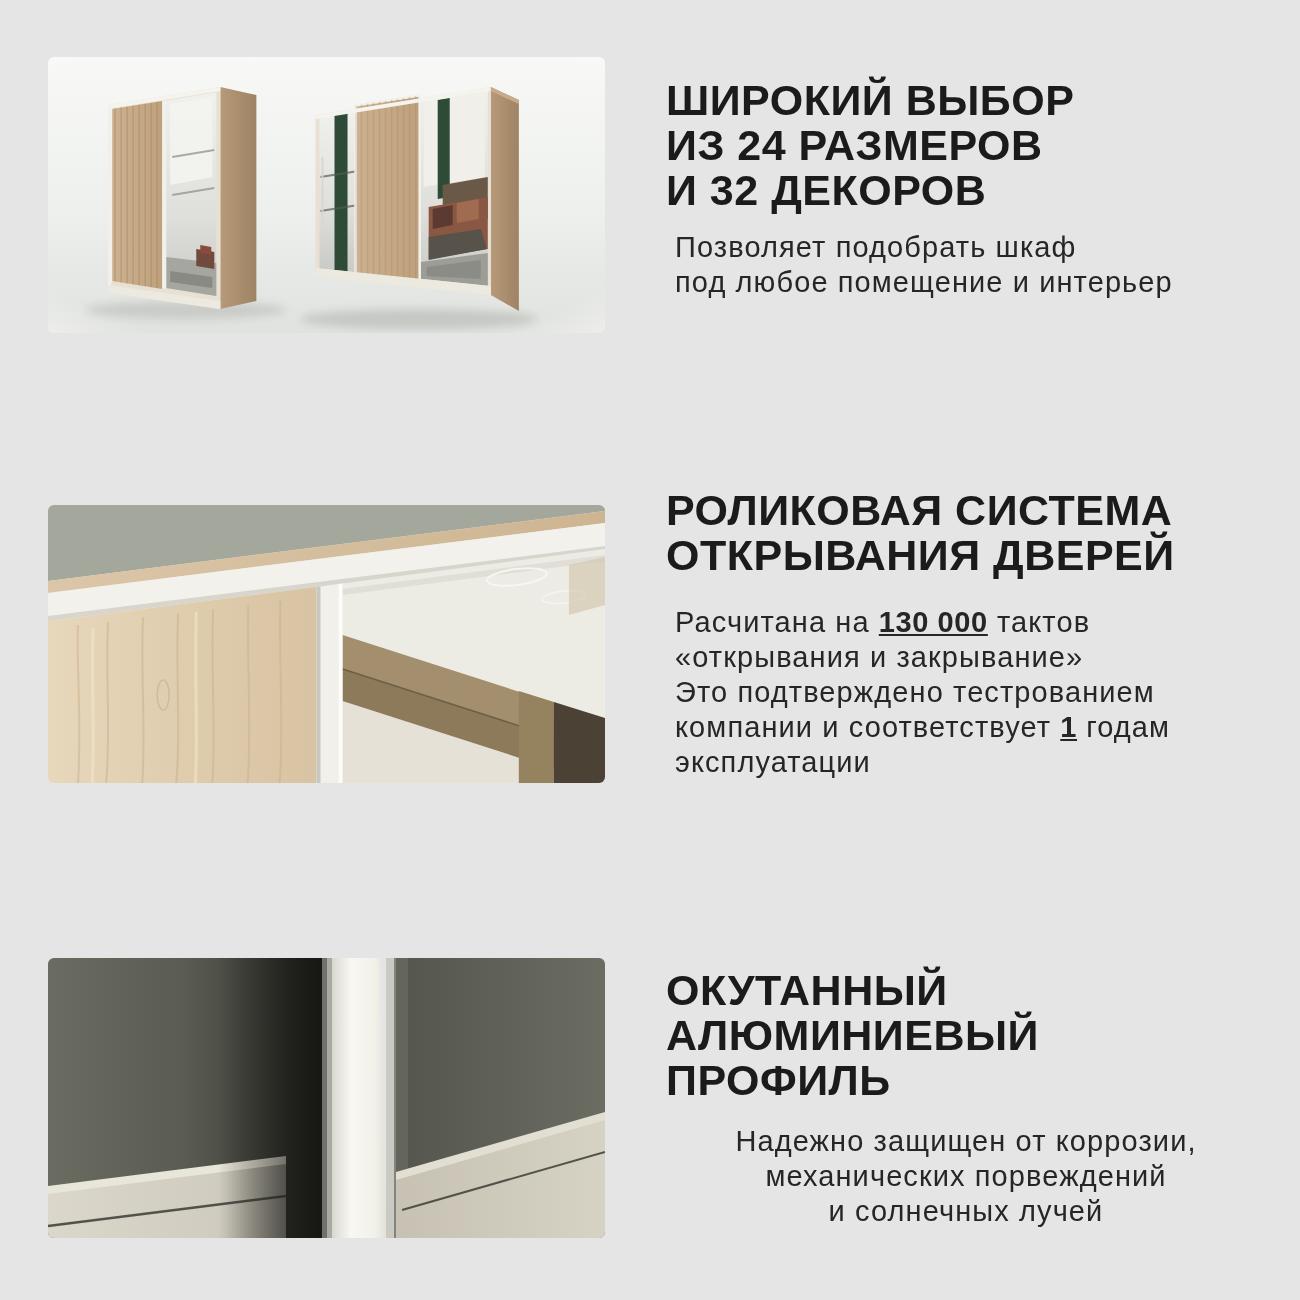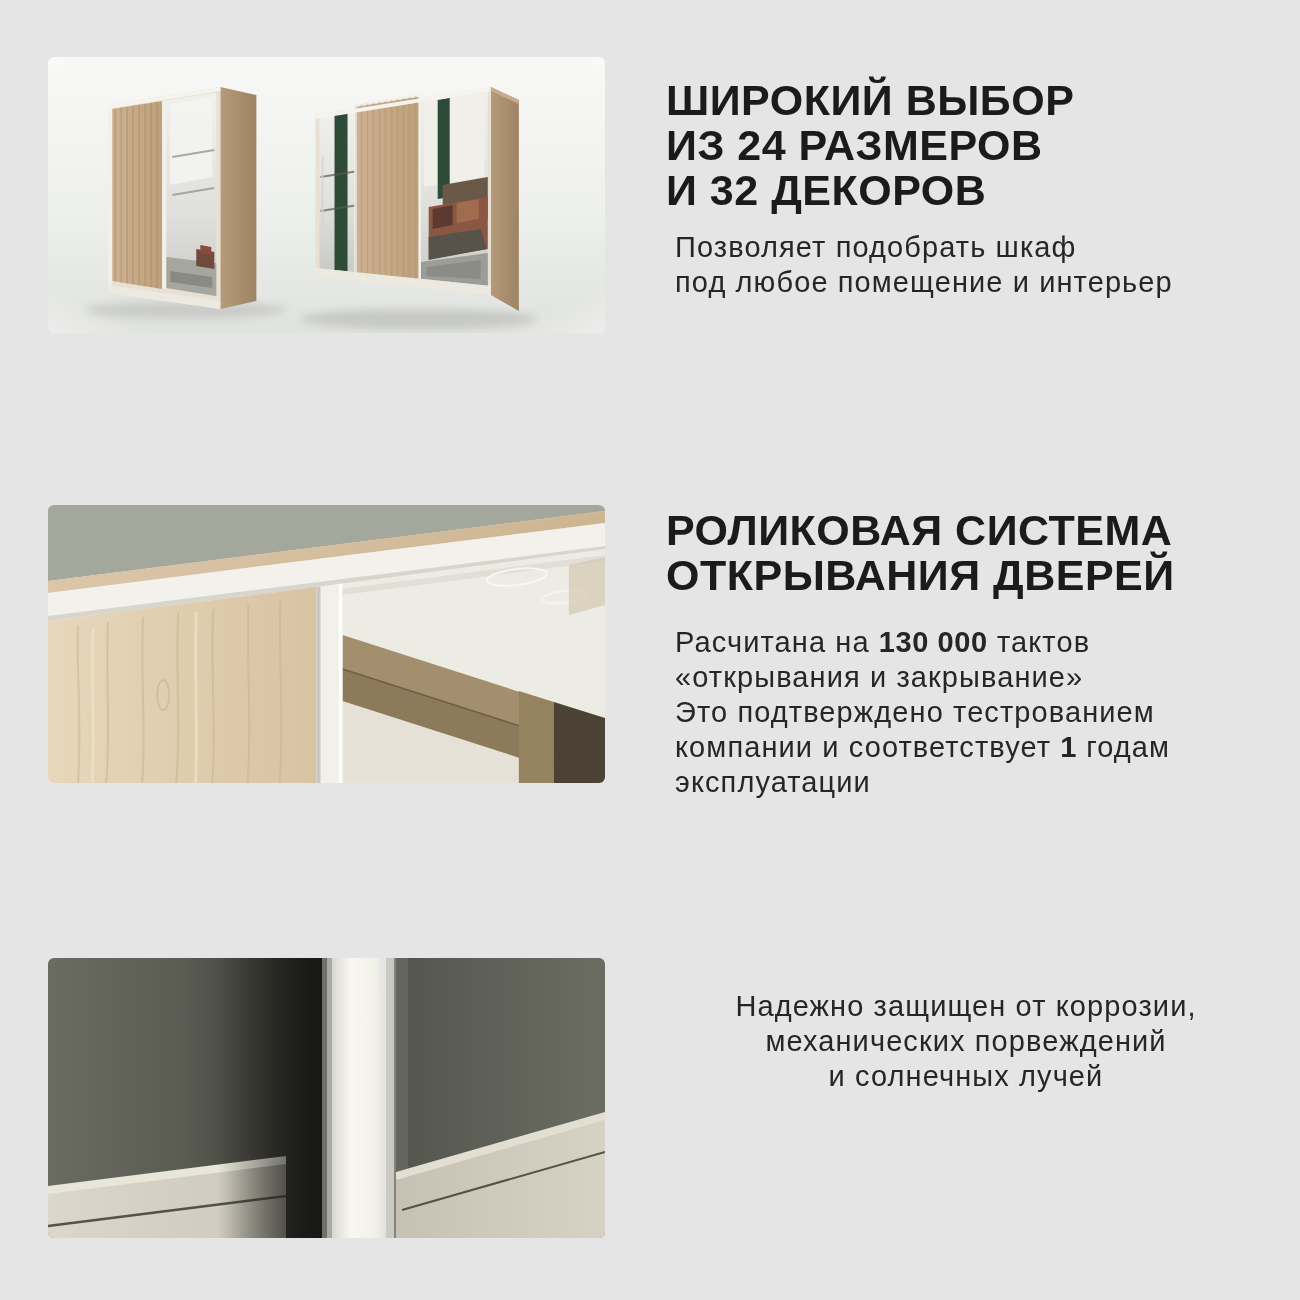--- a/index.html
+++ b/index.html
@@ -9,34 +9,34 @@
   }
   .photo {
     position:absolute; left:48px; width:557px; border-radius:6px; overflow:hidden;
   }
   .photo svg { display:block; width:100%; height:100%; }
   .photo-1 { top:57px;  height:276px; }
   .photo-2 { top:505px; height:278px; }
   .photo-3 { top:958px; height:280px; }
   .copy { position:absolute; left:666px; width:600px; }
   .copy-1 { top:78px; }
-  .copy-2 { top:508px; }
+  .copy-2 { top:488px; }
   .copy-3 { top:968px; }
   .heading {
     margin:0; font-size:43px; line-height:45px; font-weight:700;
     letter-spacing:0.5px; color:#1b1b1b; white-space:pre-line;
   }
   .bodytext {
     margin:9px; font-size:29px; line-height:35px; font-weight:400;
     letter-spacing:1.1px; color:#262626; white-space:pre-line;
   }
   .copy-1 .bodytext { margin-top:17px; }
   .copy-2 .bodytext { margin-top:27px; }
   .copy-3 .bodytext { margin-top:21px;text-align:center; }
-  .emph { font-weight:700; letter-spacing:0.6px; }
+  .emph { font-weight:700; letter-spacing:0.6px;text-decoration:underline; }
 </style>
 </head>
 <body>
 
 <div class="page">
 
   <section>
     <div class="photo photo-1">
       <svg viewBox="0 0 556 276" preserveAspectRatio="none">
         <defs>
@@ -252,19 +252,22 @@
         <g>
           <rect x="348" y="0" width="209" height="280" fill="url(#gR3)"></rect>
           <polygon points="348,0 360,0 360,222 348,225" fill="#73756b" opacity="0.5"></polygon>
           <polygon points="348,218 557,158 557,280 348,280" fill="url(#beigeR3)"></polygon>
           <polygon points="348,214 557,154 557,162 348,222" fill="#e2dfd2"></polygon>
           <path d="M354,252 L557,194" stroke="#3c3d36" stroke-width="2" opacity="0.85" fill="none"></path>
         </g>
       </svg>
     </div>
     <div class="copy copy-3">
+      <h2 class="heading">ОКУТАННЫЙ
+АЛЮМИНИЕВЫЙ
+ПРОФИЛЬ</h2>
       <p class="bodytext">Надежно защищен от коррозии,
 механических порвеждений
 и солнечных лучей</p>
     </div>
   </section>
 
 </div>
 
 </body></html>

